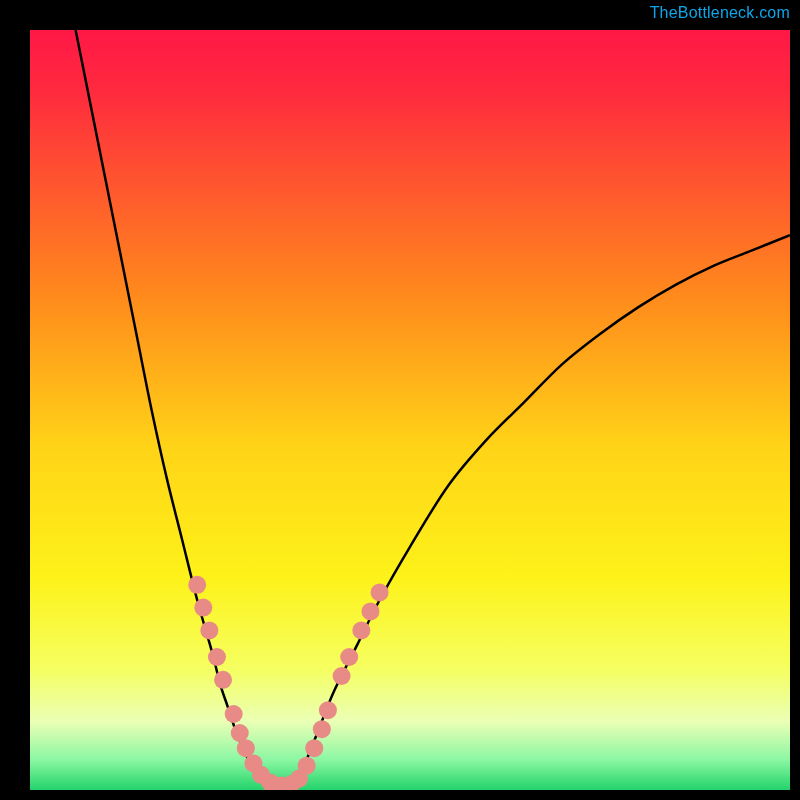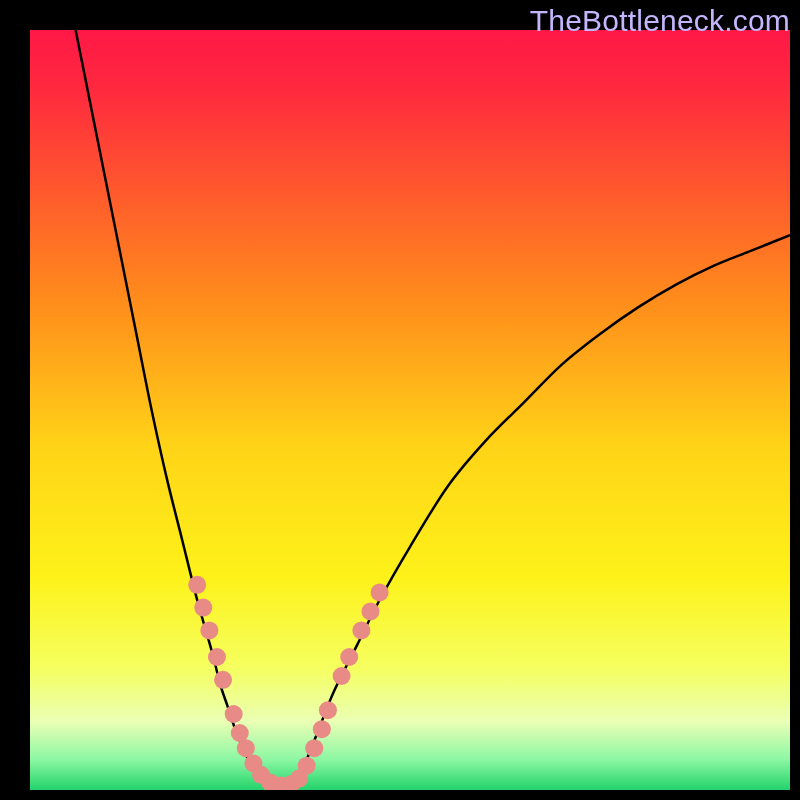--- a/index.html
+++ b/index.html
@@ -22,22 +22,22 @@
     left: 30px;
     top: 30px;
     width: 760px;
     height: 760px;
     
   }
   .watermark {
     position: absolute;
     top: 4px;
     right: 10px;
-    color: #c4b5fd;
-    font-size: 30px;
+    color: #0ea5e9;
+    font-size: 16px;
     font-weight: 500;
     letter-spacing: 0.2px;
     z-index: 5;
     pointer-events: none;
   }
   svg.overlay {
     position: absolute;
     left: 0;
     top: 0;
     width: 760px;

